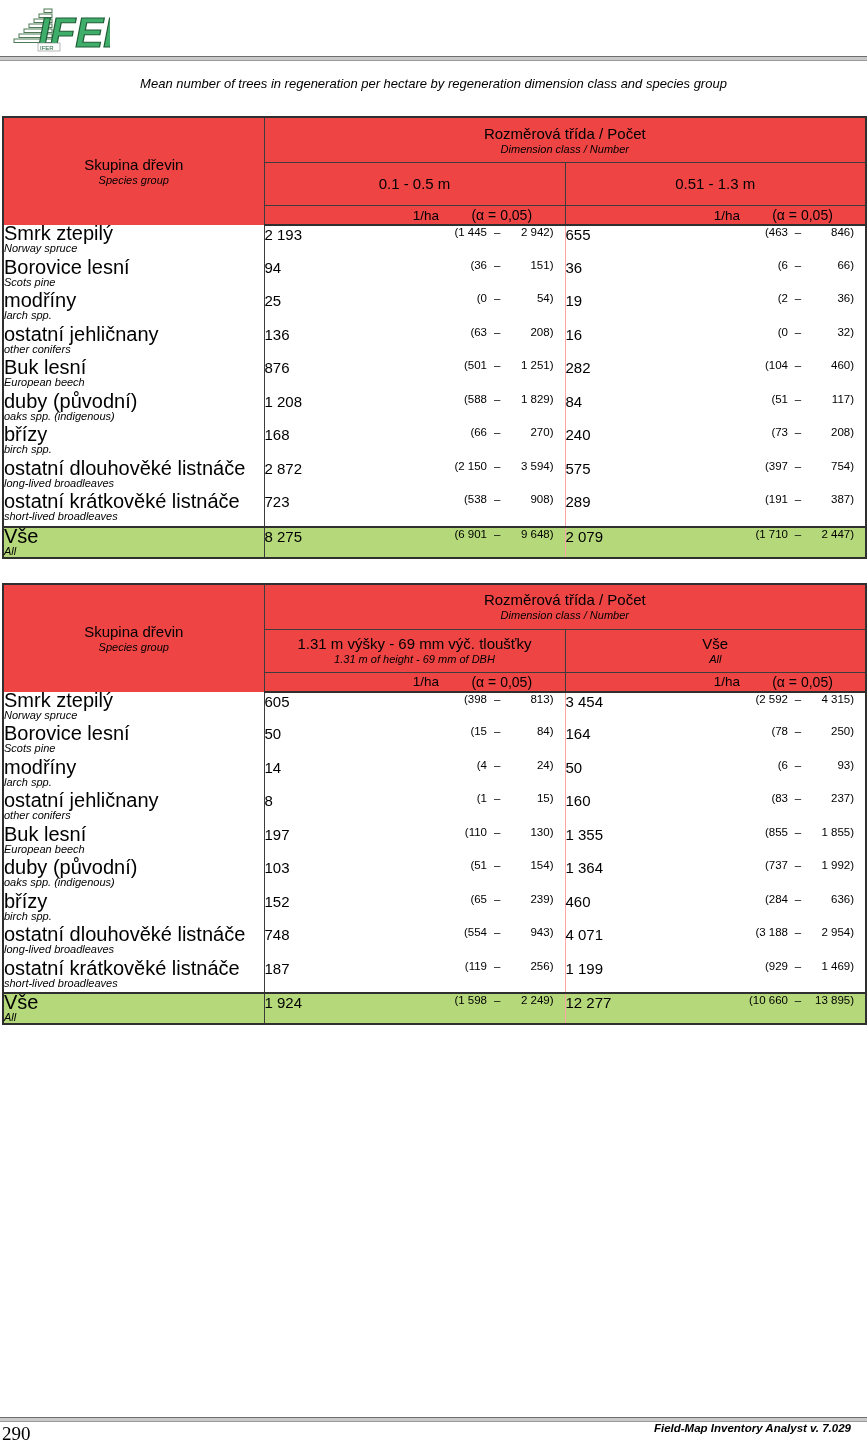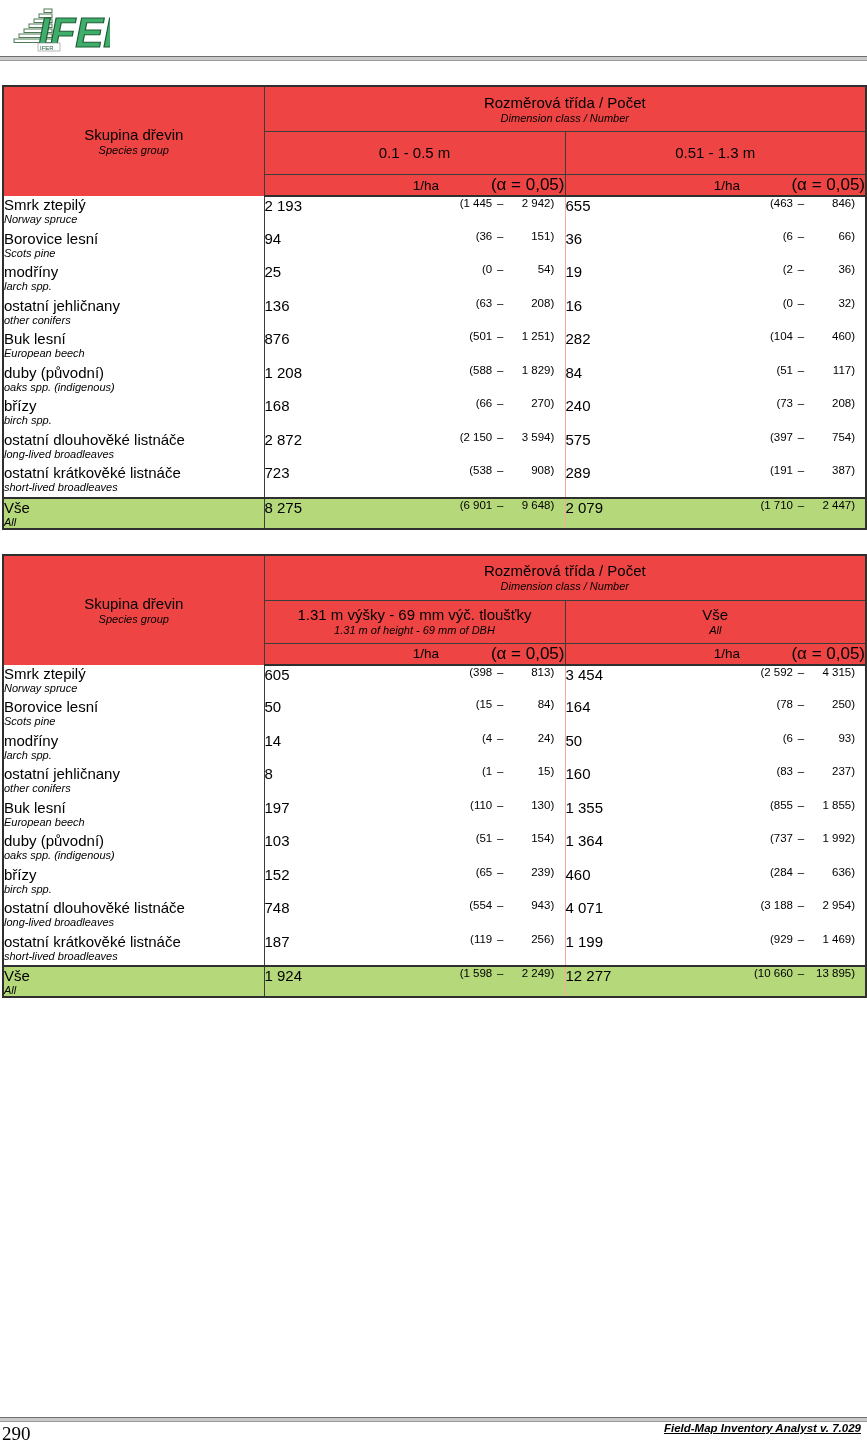--- a/index.html
+++ b/index.html
@@ -33,47 +33,47 @@
   thead th { background:#ef4444; font-weight:normal; vertical-align:middle; }
   th.sp { border-right:1px solid #3c3c3c; }
   th.gt { border-bottom:1px solid #3c3c3c; height:44px; }
   tr.h2 th { border-bottom:1px solid #3c3c3c; height:42px; }
   th.g2 { border-left:1px solid #3c3c3c; }
   tr.h3 th { border-bottom:2px solid #2f2f2f; height:18px; }
   .cs14 { font-size:15px; line-height:18px; }
   .en11 { font-size:11px; line-height:13px; font-style:italic; }
   .en11:empty { display:none; }
   th.unit { text-align:right; font-size:13.5px; padding-right:2px; }
-  th.alpha { text-align:right; font-size:17px; padding-right:5px; }
+  th.alpha { text-align:center; font-size:14px; padding-right:5px; }
 
   tr.body-row { height:33.5px; }
   tr.body-row td { vertical-align:top; }
   td.species { border-right:1px solid #3c3c3c; padding:1px 0 0 6px; }
-  td.species .cs { font-size:15px; line-height:17px; }
+  td.species .cs { font-size:20px; line-height:17px; }
   td.species .en { font-size:11px; line-height:12px; font-style:italic; }
   td.val { text-align:left; font-size:15px; padding:2px 3px 0 0; }
   td.g2 { border-left:1px solid #fca5a5; }
   td.ci { font-size:11.5px; padding-top:5px; }
-  .ci-inner { display:flex; justify-content:center; padding-right:5px; }
+  .ci-inner { display:flex; justify-content:space-between; padding-right:11px; }
   .ci-lo { width:48px; text-align:right; white-space:nowrap; }
   .ci-dash { width:16px; text-align:center; }
   .ci-hi { width:46px; text-align:right; white-space:nowrap; }
   tr.total-row { height:30px; }
   tr.total-row td { background:#b4d87a; border-top:2px solid #2f2f2f; vertical-align:top; }
 
   
   .footer { position:absolute; left:0; top:1417px; width:867px; }
   .footer-row { position:relative; height:24px; }
   .page-num {
     position:absolute; left:2px; top:1px;
     font-family:"Liberation Serif", serif; font-size:19px;
   }
   .footer-right {
-    position:absolute; right:6px; top:0px;
-    font-size:11.5px; font-style:italic; font-weight:bold;text-decoration:underline;
+    position:absolute; right:16px; top:0px;
+    font-size:11.5px; font-style:italic; font-weight:bold;
   }
 </style>
 </head>
 <body>
 
 <div class="header">
   <div class="logo">
     <svg width="100" height="52" viewBox="0 0 100 52">
       <g stroke="#4d7a55" stroke-width="1" fill="#ffffff">
         <rect x="34" y="6" width="8" height="3.5"></rect>
@@ -86,20 +86,21 @@
       </g>
       <text x="28" y="44" font-family="Liberation Sans, sans-serif" font-size="42" font-weight="bold" font-style="italic" fill="#3fae6a" stroke="#1f5c36" stroke-width="1.2">IFER</text>
       <rect x="28" y="40" width="22" height="8" fill="#ffffff" stroke="#888888" stroke-width="0.6"></rect>
       <text x="30" y="46.5" font-size="6" fill="#1f5c36" font-family="Liberation Sans, sans-serif">IFER</text>
     </svg>
   </div>
 </div>
 <div class="rule"></div>
 
 <div class="titles">
+  <div class="title-en">Mean number of trees in regeneration per hectare by regeneration dimension class and species group</div>
 </div>
 
 <table class="report">
   <colgroup>
       <col style="width:261px">
       <col style="width:175px">
       <col style="width:126px">
       <col style="width:175px">
       <col style="width:126px">
     </colgroup>

